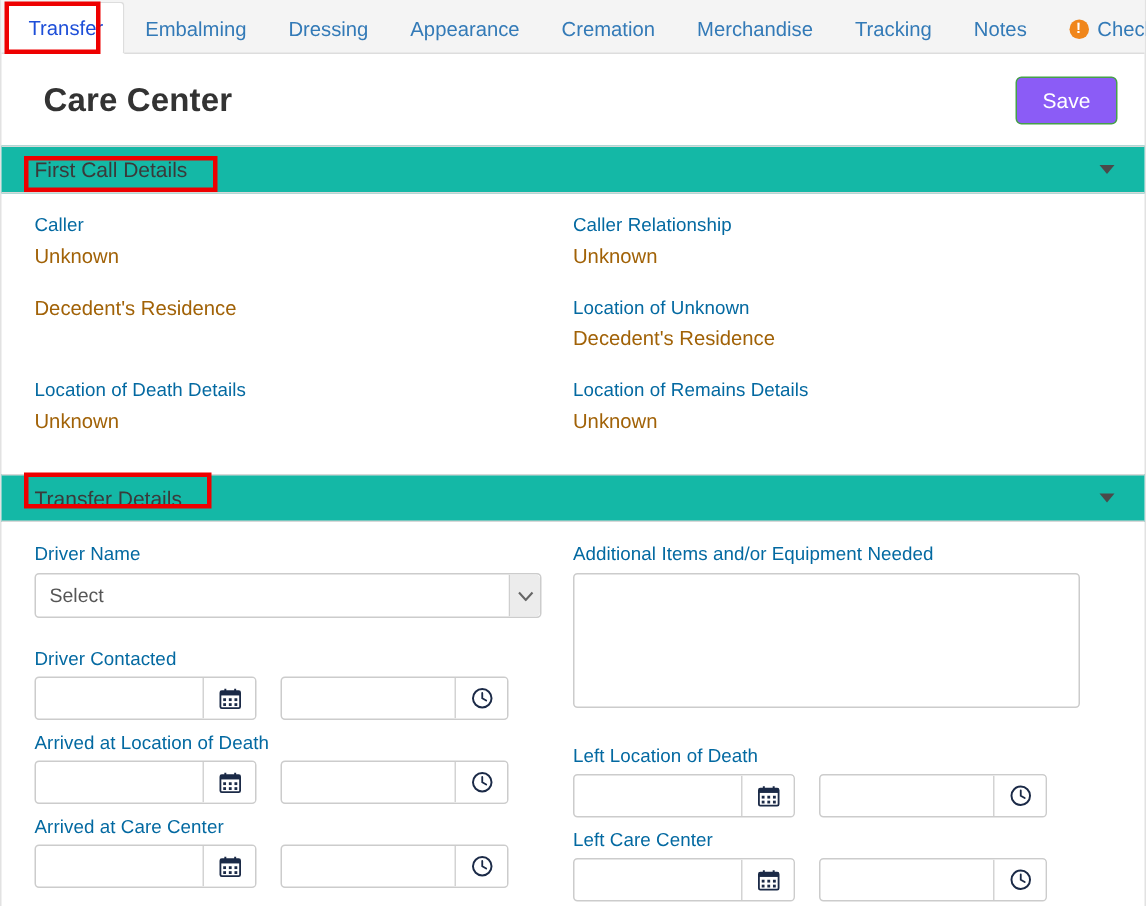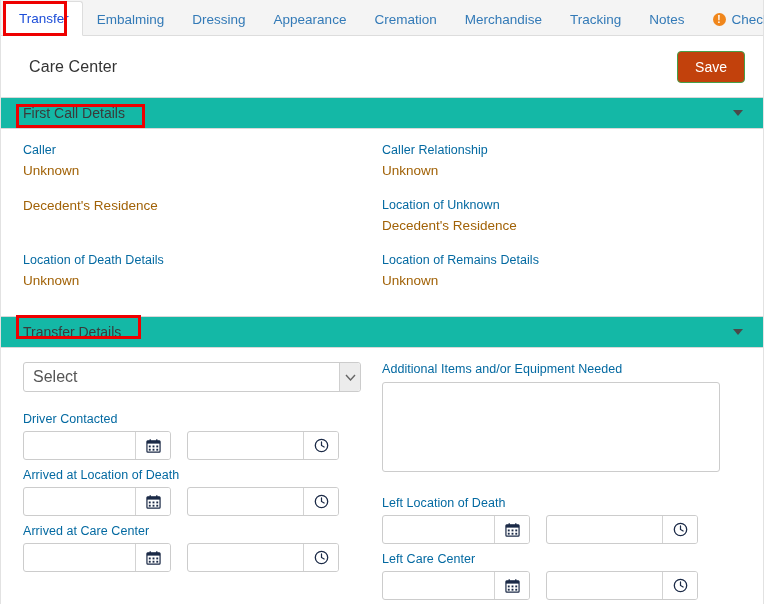--- a/index.html
+++ b/index.html
@@ -82,27 +82,27 @@
   
   .page-head {
     position: relative;
     height: 61px;
     padding: 0 18px 0 28px;
     display: flex;
     align-items: center;
     justify-content: space-between;
   }
   .page-title {
-    font-size: 16px;
+    font-size: 22px;
     color: #333333;
-    font-weight: normal;
+    font-weight: bold;
     letter-spacing: .1px;
   }
   .save-btn {
-    background: #c2410c;
+    background: #8b5cf6;
     color: #ffffff;
     border: 1px solid #46a049;
     border-radius: 4px;
     font-size: 14px;
     padding: 8px 17px;
     cursor: pointer;
     font-family: "Liberation Sans", sans-serif;
     line-height: 1;
   }
 
@@ -157,21 +157,21 @@
     position: relative;
     width: 338px;
     height: 30px;
   }
   .select-box {
     width: 100%;
     height: 30px;
     border: 1px solid #cccccc;
     border-radius: 3px;
     background: #ffffff;
-    font-size: 16px;
+    font-size: 13px;
     color: #555555;
     padding: 0 30px 0 9px;
     line-height: 28px;
     cursor: pointer;
   }
   .select-arrow {
     position: absolute;
     right: 1px; top: 1px;
     width: 21px; height: 28px;
     background: #ececec;
@@ -332,20 +332,21 @@
     <span class="sec-title">Transfer Details</span>
     <span class="caret"></span>
   </div>
 
   <div class="sec-body">
     <div class="row2">
 
       <div class="col">
 
         <div class="fld">
+          <div class="fld-label">Driver Name</div>
           <div class="select-wrap">
             <div class="select-box">Select</div>
             <div class="select-arrow">
               <svg width="11" height="7" viewBox="0 0 11 7">
                   <path d="M1 1 L5.5 6 L10 1" stroke="#666" stroke-width="1.4" fill="none"></path>
                 </svg>
             </div>
           </div>
         </div>
 

